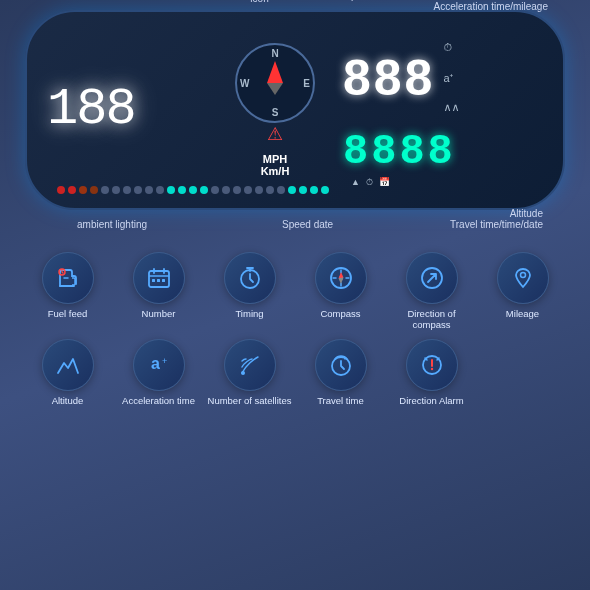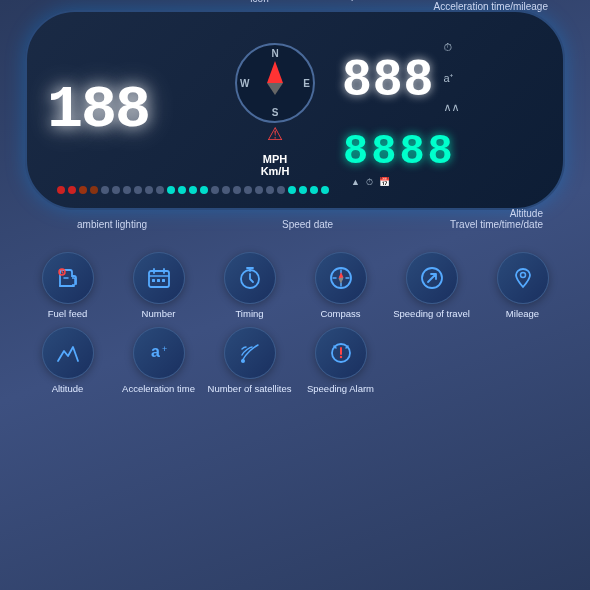--- a/index.html
+++ b/index.html
@@ -101,22 +101,22 @@
     }
     
     .speed-section {
       display: flex;
       align-items: center;
       width: 160px;
       height: 150px;
     }
     .speed-digits {
       font-family: 'Courier New', monospace;
-      font-size: 60px;
-      font-weight: 700;
+      font-size: 52px;
+      font-weight: 400;
       color: white;
       line-height: 1;
       text-shadow: 0 0 15px rgba(255,255,255,0.8), 0 0 30px rgba(255,255,255,0.4);
       letter-spacing: -2px;
     }
     
     .compass-section {
       display: flex;
       flex-direction: column;
       align-items: center;
@@ -396,21 +396,21 @@
         <div class="icon-label">Compass</div>
       </div>
 
       <div class="icon-item">
         <div class="icon-circle">
           <svg class="icon-svg" viewBox="0 0 28 28" fill="none">
             <circle cx="14" cy="14" r="10" stroke="#55aaff" stroke-width="1.8"></circle>
             <path d="M10 18l8-8M18 10h-5M18 10v5" stroke="#55aaff" stroke-width="1.8" stroke-linecap="round" stroke-linejoin="round"></path>
           </svg>
         </div>
-        <div class="icon-label">Speeding of travel</div>
+        <div class="icon-label">Direction of compass</div>
       </div>
 
       <div class="icon-item">
         <div class="icon-circle">
           <svg class="icon-svg" viewBox="0 0 28 28" fill="none">
             <path d="M14 5c-4 0-7 3-7 6 0 4 7 12 7 12s7-8 7-12c0-3-3-6-7-6z" stroke="#55aaff" stroke-width="1.8" fill="none"></path>
             <circle cx="14" cy="11" r="2.5" stroke="#55aaff" stroke-width="1.5" fill="none"></circle>
           </svg>
         </div>
         <div class="icon-label">Mileage</div>
@@ -443,28 +443,39 @@
           <svg class="icon-svg" viewBox="0 0 28 28" fill="none">
             <path d="M6 22c4-8 12-14 16-16" stroke="#55aaff" stroke-width="1.5" stroke-linecap="round"></path>
             <path d="M6 16c2-4 8-8 10-8" stroke="#55aaff" stroke-width="1.5" stroke-linecap="round"></path>
             <path d="M6 10c1-1 2-2 4-2" stroke="#55aaff" stroke-width="1.5" stroke-linecap="round"></path>
             <circle cx="7" cy="22" r="2" fill="#55aaff"></circle>
           </svg>
         </div>
         <div class="icon-label">Number of satellites</div>
       </div>
 
+      <div class="icon-item">
+        <div class="icon-circle">
+          <svg class="icon-svg" viewBox="0 0 28 28" fill="none">
+            <circle cx="14" cy="15" r="9" stroke="#55aaff" stroke-width="1.8"></circle>
+            <path d="M14 10v5l3 3" stroke="#55aaff" stroke-width="1.8" stroke-linecap="round" stroke-linejoin="round"></path>
+            <path d="M8 8c1.5-2 3.5-3 6-3s4.5 1 6 3" stroke="#55aaff" stroke-width="1.5" stroke-linecap="round" fill="none"></path>
+            <path d="M17.5 5.5l2.5 2.5-3 0.5z" fill="#55aaff"></path>
+          </svg>
+        </div>
+        <div class="icon-label">Travel time</div>
+      </div>
 
       <div class="icon-item">
         <div class="icon-circle">
           <svg class="icon-svg" viewBox="0 0 28 28" fill="none">
             <circle cx="14" cy="14" r="9" stroke="#55aaff" stroke-width="1.8"></circle>
             <path d="M14 9v6" stroke="#ff4444" stroke-width="2" stroke-linecap="round"></path>
             <circle cx="14" cy="18" r="1.2" fill="#ff4444"></circle>
             <path d="M7 7l2 2M21 7l-2 2" stroke="#55aaff" stroke-width="1.5" stroke-linecap="round"></path>
           </svg>
         </div>
-        <div class="icon-label">Speeding Alarm</div>
+        <div class="icon-label">Direction Alarm</div>
       </div>
 
     </div>
   </div>
 </div>
 
 </body></html>

